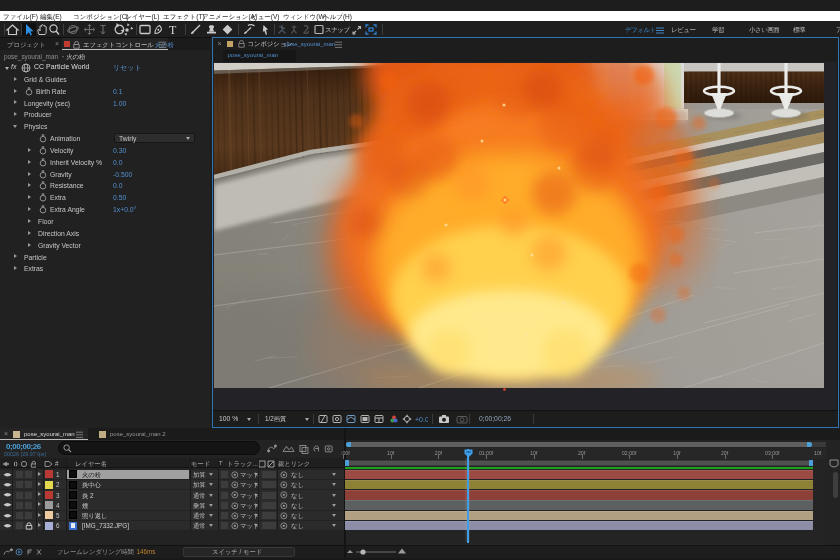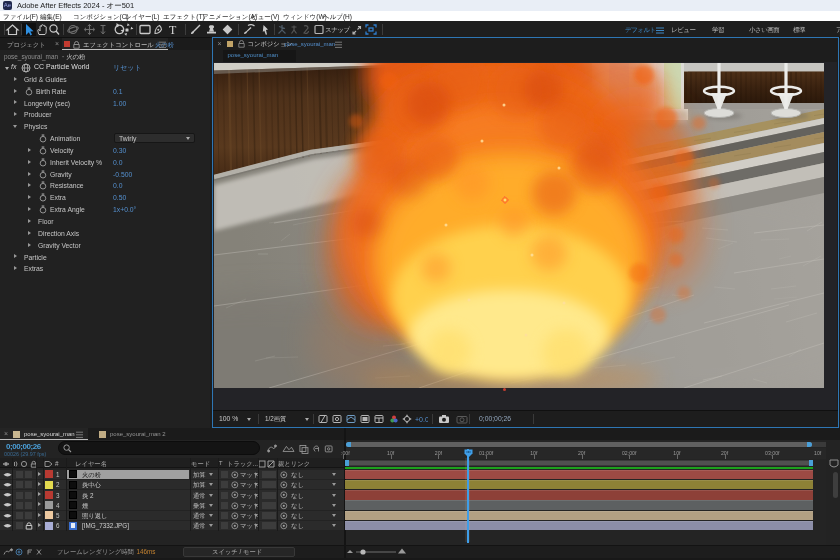--- a/index.html
+++ b/index.html
@@ -6,24 +6,20 @@
   html,body { width:840px; height:560px; overflow:hidden; background:#1d1d1d;
     font-family:"Liberation Sans", sans-serif; }
   .abs { position:absolute; }
   #stage { position:relative; width:840px; height:560px; }
   .t { white-space:nowrap; }
 </style>
 </head>
 <body>
 <div id="stage">
 
-  <div class="abs" style="left:0;top:0;width:840px;height:11px;background:#e9eef6;">
-    <div class="abs" style="left:3px;top:1px;width:9px;height:9px;background:#20294e;border-radius:2px;color:#9ba6e8;font-size:6px;line-height:9px;text-align:center;">Ae</div>
-    <div class="abs t" style="left:17px;top:1px;font-size:7.5px;color:#1c1c1c;">Adobe After Effects 2024 - オー501</div>
-  </div>
 
   <div class="abs" style="left:0;top:11px;width:840px;height:10px;background:#ffffff;">
     <div class="abs t" style="left:3px;top:1.5px;font-size:6.5px;color:#1a1a1a;">ファイル(F)</div>
     <div class="abs t" style="left:40px;top:1.5px;font-size:6.5px;color:#1a1a1a;">編集(E)</div>
     <div class="abs t" style="left:73px;top:1.5px;font-size:6.5px;color:#1a1a1a;">コンポジション(C)</div>
     <div class="abs t" style="left:125px;top:1.5px;font-size:6.5px;color:#1a1a1a;">レイヤー(L)</div>
     <div class="abs t" style="left:163px;top:1.5px;font-size:6.5px;color:#1a1a1a;">エフェクト(T)</div>
     <div class="abs t" style="left:202px;top:1.5px;font-size:6.5px;color:#1a1a1a;">アニメーション(A)</div>
     <div class="abs t" style="left:251px;top:1.5px;font-size:6.5px;color:#1a1a1a;">ビュー(V)</div>
     <div class="abs t" style="left:283px;top:1.5px;font-size:6.5px;color:#1a1a1a;">ウィンドウ(W)</div>

